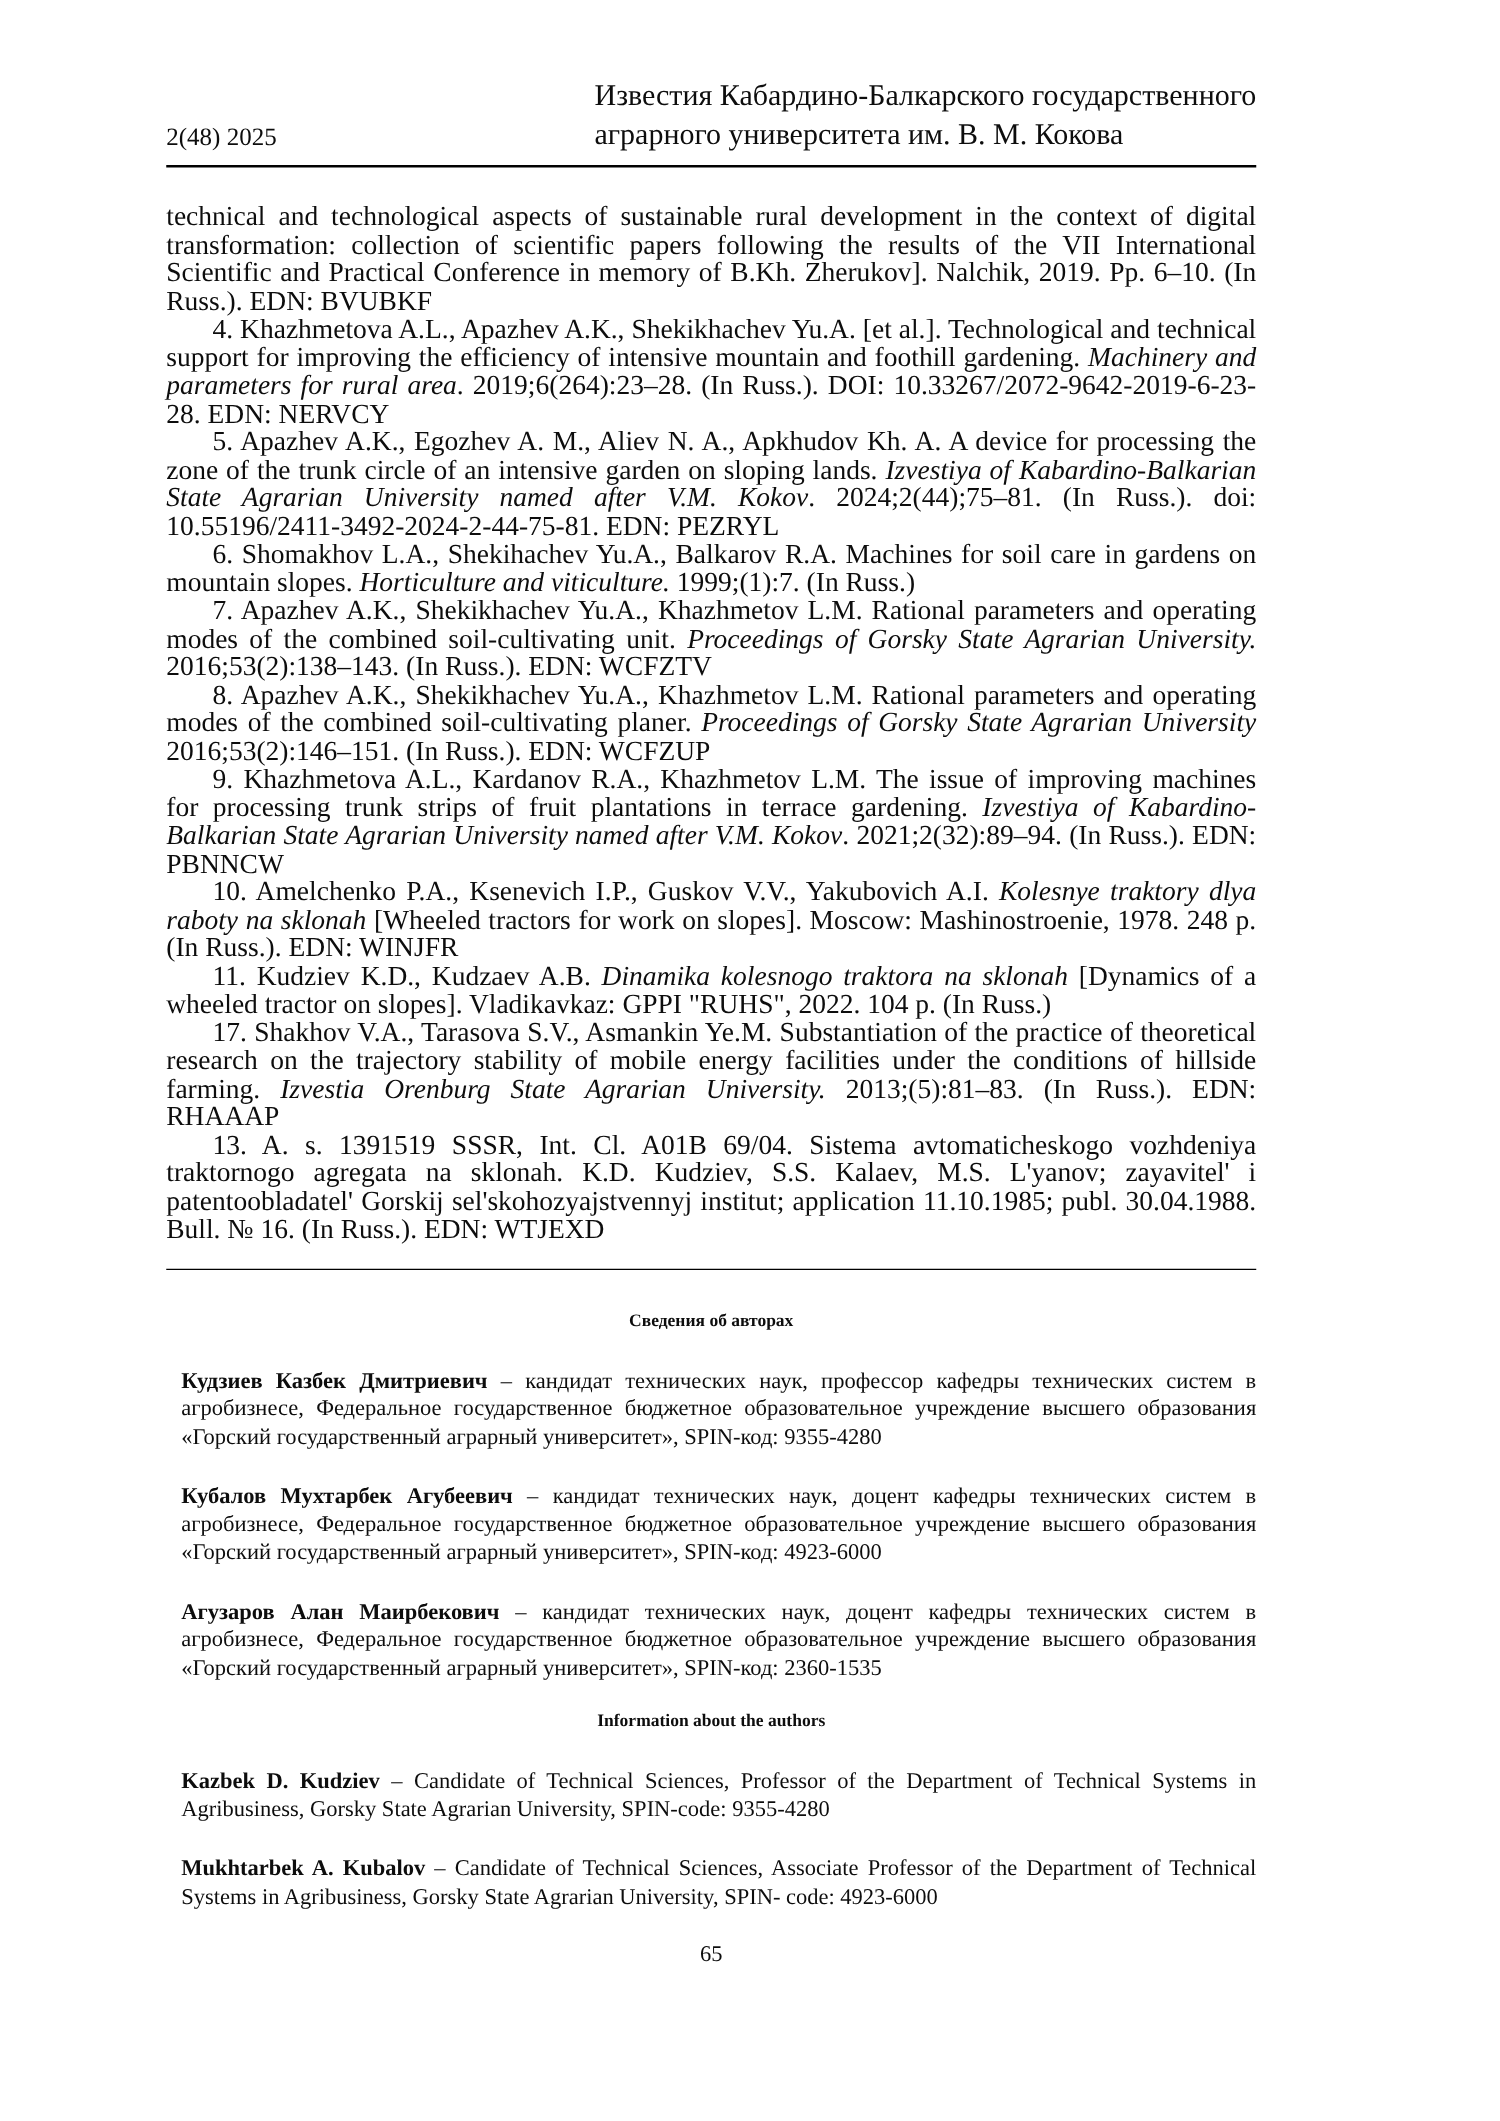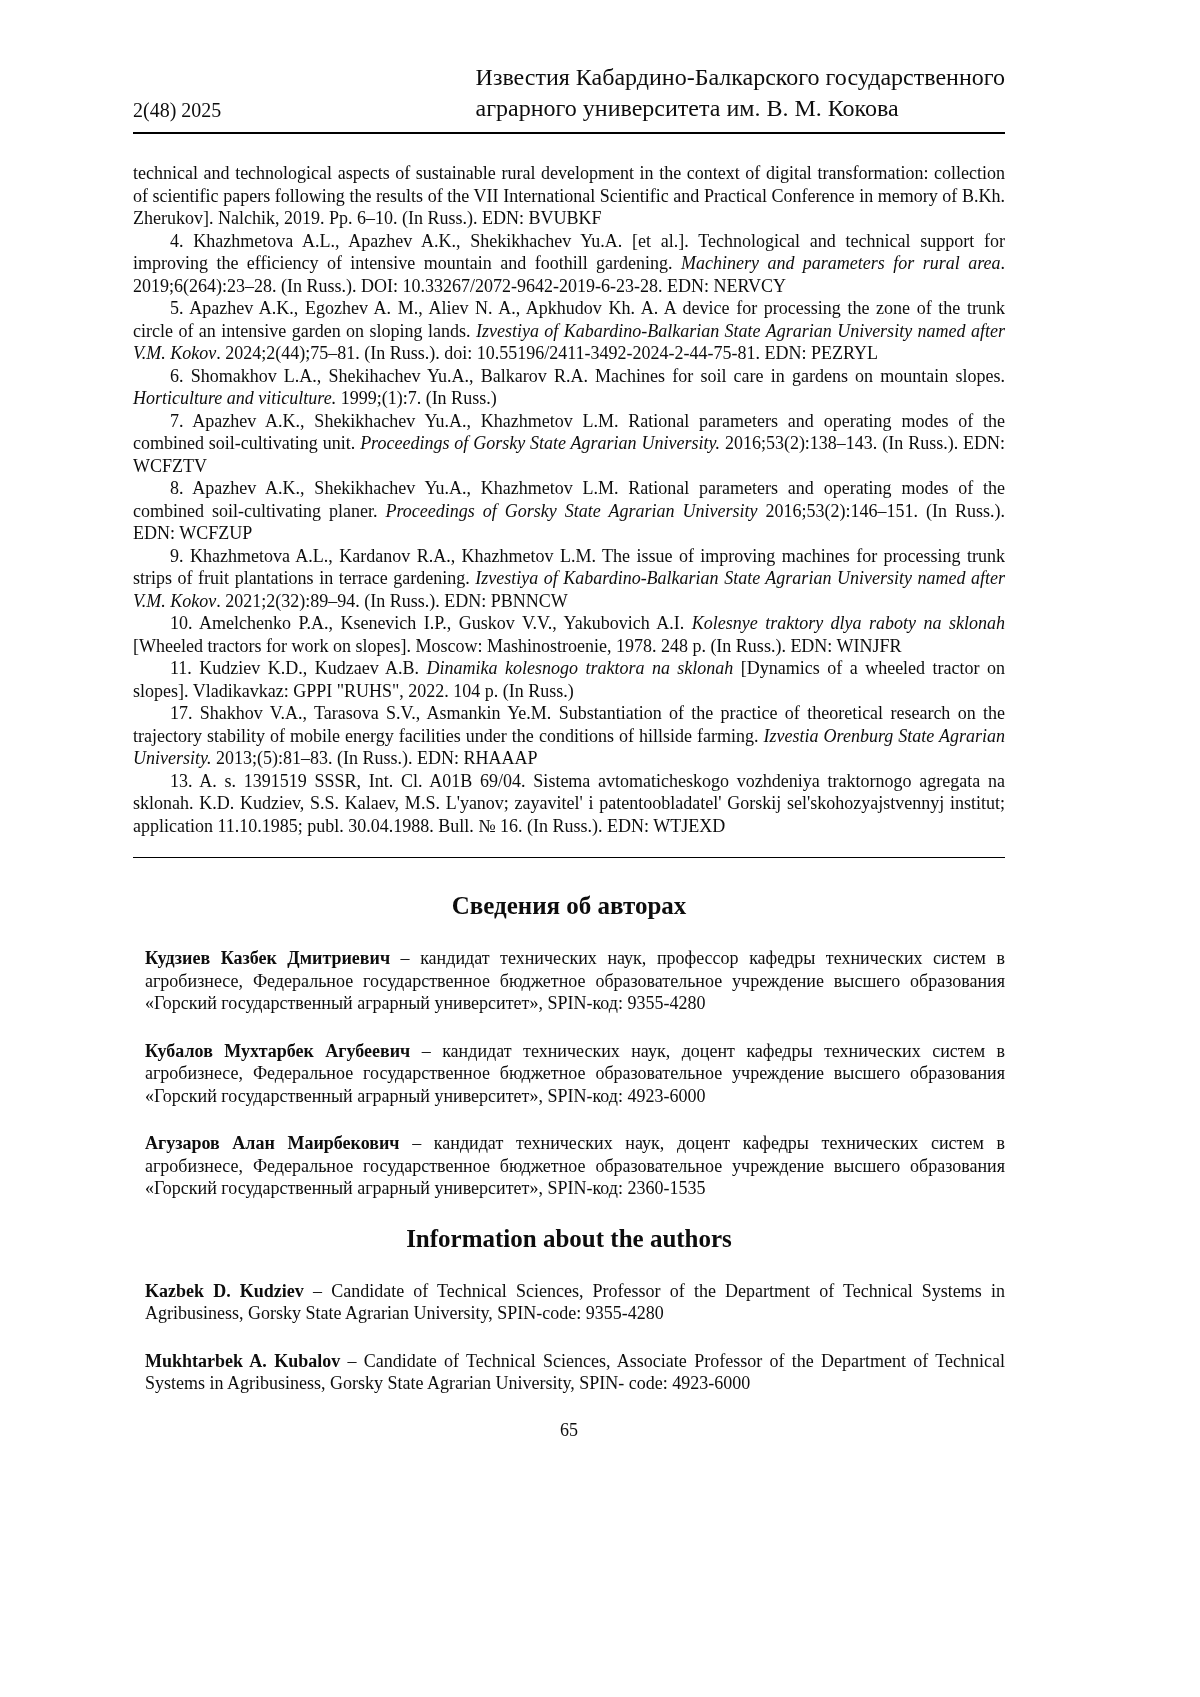--- a/index.html
+++ b/index.html
@@ -31,35 +31,35 @@
     font-size:24px;
     line-height:31px;
   }
   .header-rule {
     border:0;
     border-top:2px solid #000;
     margin-top:8px;
   }
   .refs {
     margin-top:28px;
-    font-size:18px;
+    font-size:22px;
     line-height:22.5px;
     text-align:justify;
   }
   .refs p { text-indent:37px; }
   .refs p:first-child { text-indent:0; }
   .section-rule {
     border:0;
     border-top:1.5px solid #000;
     margin:20px 0 0 0;
   }
   .heading {
     text-align:center;
     font-weight:700;
-    font-size:25px;
+    font-size:14px;
     margin-top:34px;
   }
   .heading-en { margin-top:20px; }
   .authors {
     margin-top:27px;
     font-size:18px;
     line-height:22.5px;
     text-align:justify;
   }
   .authors p { margin-bottom:25px;margin-left:12px; }

